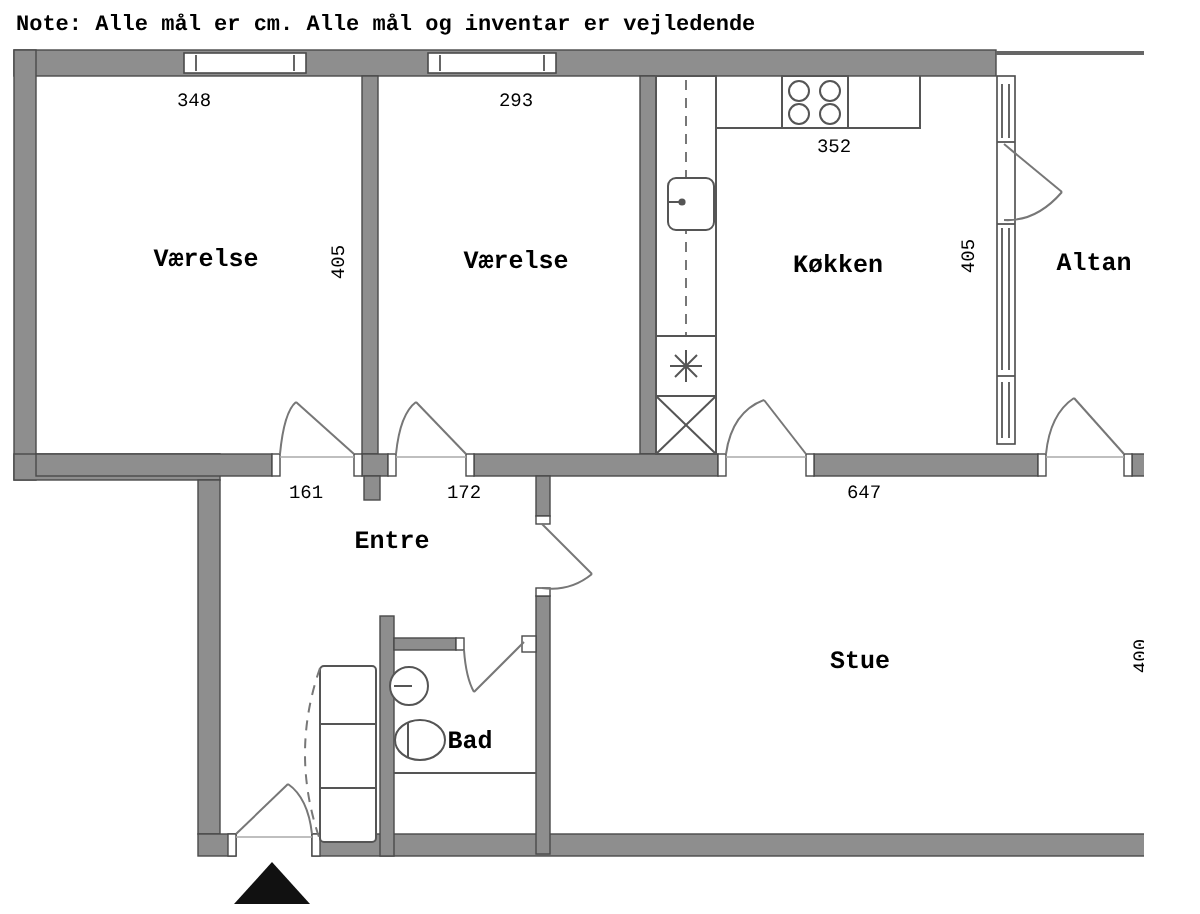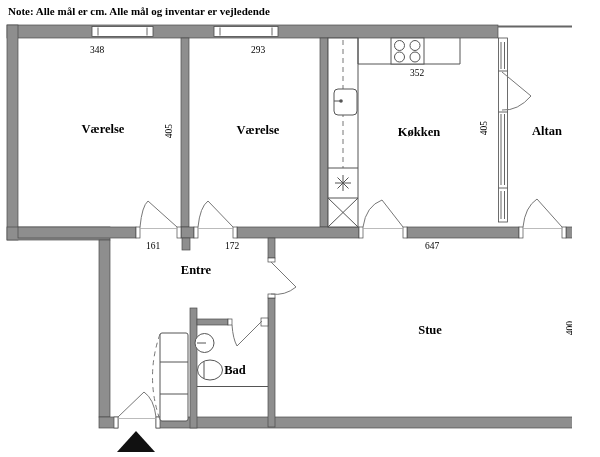--- a/index.html
+++ b/index.html
@@ -1,20 +1,20 @@
 <!DOCTYPE html>
 <html style="--wall: #8e8e8e; --wall-outline: #4a4a4a; --line: #555555; --bg: #ffffff; --text: #000000;"><head>
 <meta charset="utf-8">
 <style>
   :root{
     --wall:#8e8e8e; --wall-outline:#4a4a4a; --line:#555555; --bg:#ffffff; --text:#000000;
   }
   html,body{margin:0;padding:0;background:var(--bg);}
   .plan-wrap{position:relative;width:572px;height:457px;background:var(--bg);overflow:hidden;
-             font-family:Liberation Serif, serif;}
+             font-family:Liberation Mono, monospace;}
   svg{position:absolute;left:0;top:0;}
   .wall{fill:var(--wall);stroke:var(--wall-outline);stroke-width:.7;}
   .cap{fill:#fff;stroke:var(--wall-outline);stroke-width:.7;}
   .fixture{fill:#fff;stroke:var(--line);stroke-width:1;}
   .thin{fill:none;stroke:var(--line);stroke-width:1;}
   .door{fill:none;stroke:#777;stroke-width:1;}
   .threshold{stroke:#aaa;stroke-width:.8;}
   .glz{stroke:var(--line);stroke-width:.9;fill:none;}
   .frame{fill:#fff;stroke:var(--wall-outline);stroke-width:.8;}
   .dash{fill:none;stroke:#777;stroke-width:1;stroke-dasharray:5 4;}

